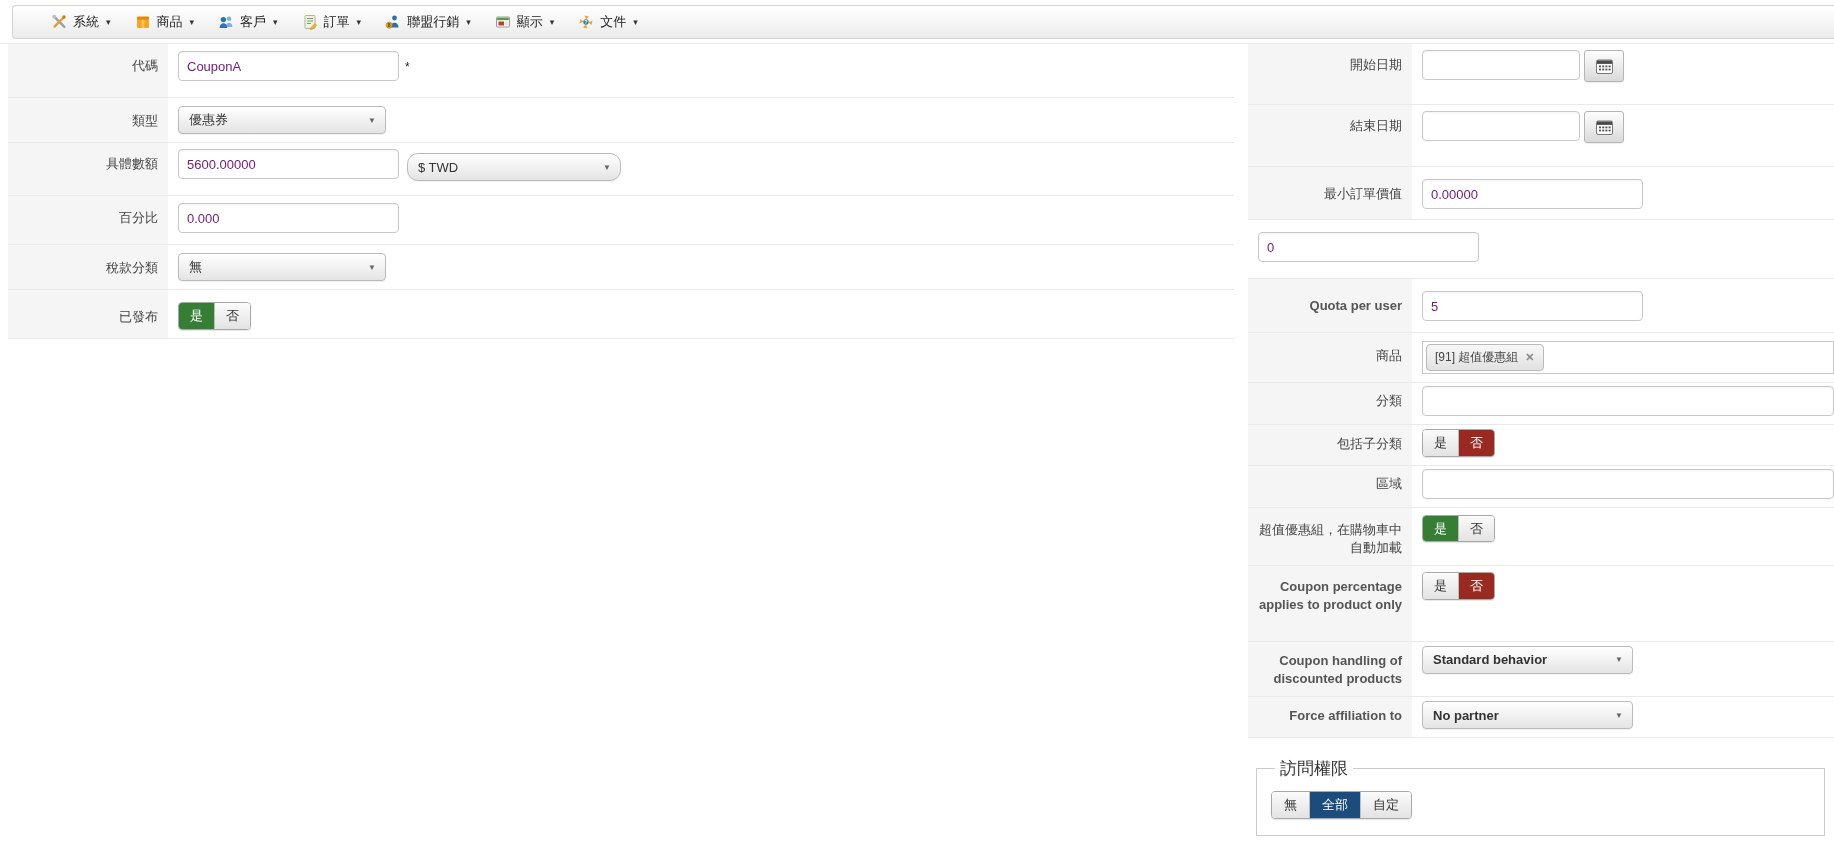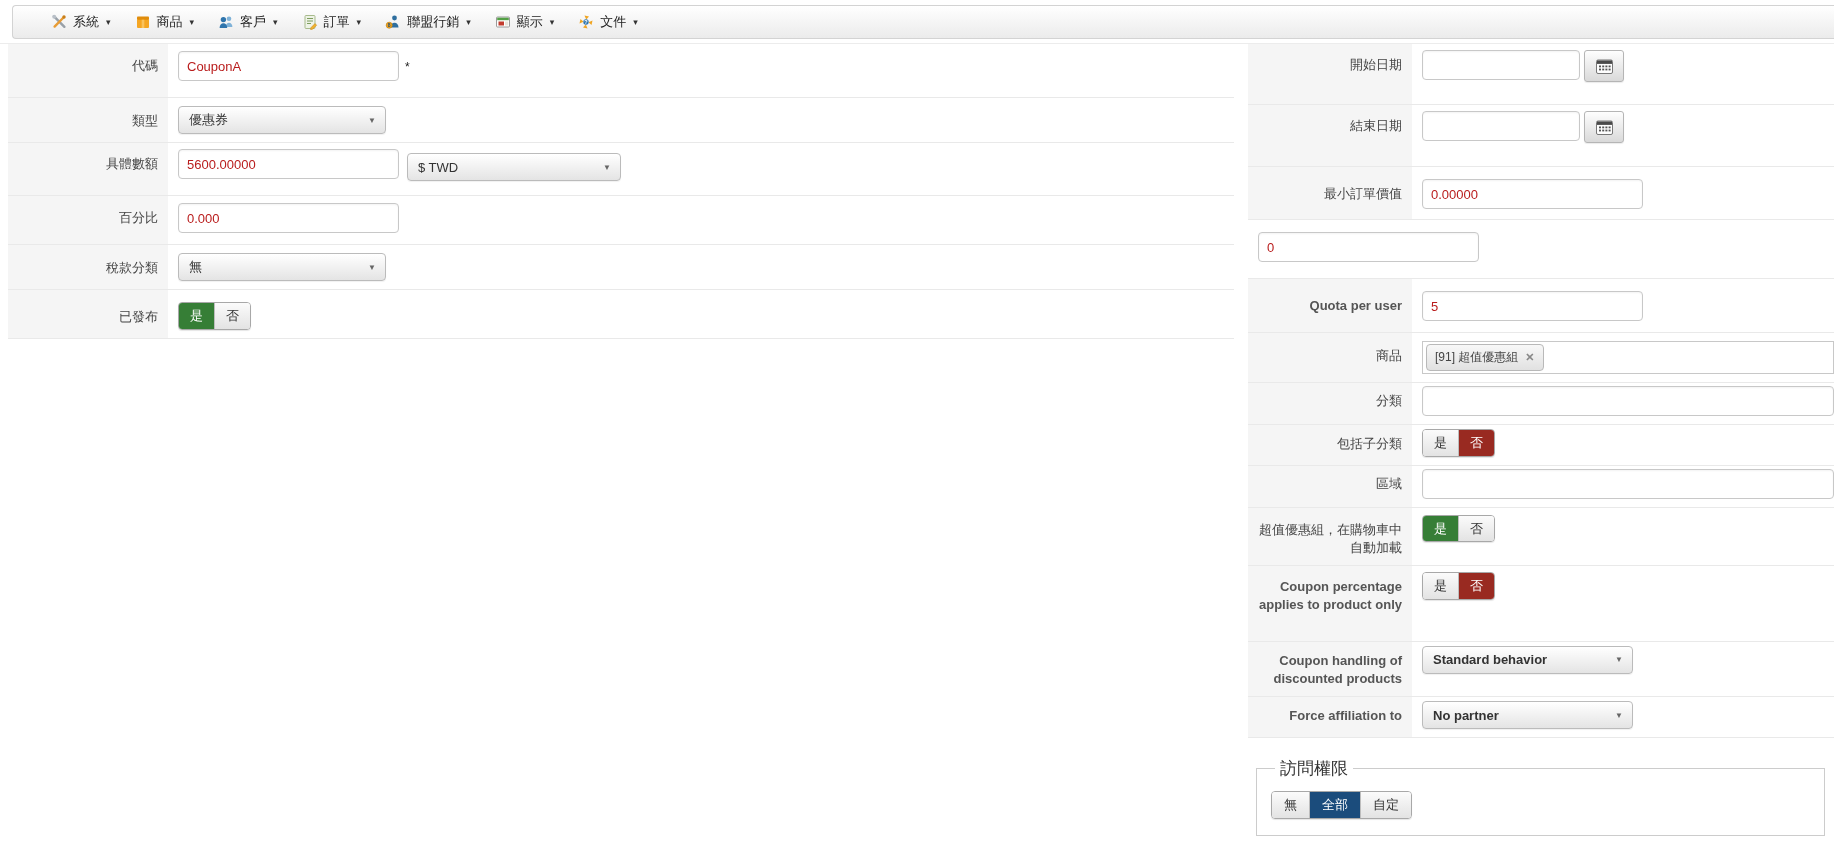--- a/index.html
+++ b/index.html
@@ -18,30 +18,30 @@
   .form-left { width:1226px; margin-left:8px; flex:none; }
   .form-right { flex:1; margin-left:14px; min-width:0; }
   .row { display:flex; align-items:flex-start; border-bottom:1px solid #e9e9e9; }
   .lbl { flex:none; width:160px; align-self:stretch; background:#f5f5f5; text-align:right;
     padding:calc(var(--pt,8px) + 6px) 10px 8px 6px; font-size:13px; color:#444; line-height:1.4; }
   .form-right .lbl { width:164px; }
   .lbl.b { font-weight:bold; color:#555; }
   .ctl { padding:var(--pt,8px) 0 8px 10px; display:flex; align-items:flex-start; min-width:0; }
   
   .txt { height:30px; width:221px; border:1px solid #c8c8c8; border-radius:4px; padding:0 8px;
-    font:13px "Liberation Sans",sans-serif; color:#b91c1c;
+    font:13px "Liberation Sans",sans-serif; color:#701a75;
     box-shadow:inset 0 1px 2px rgba(0,0,0,.05); background:#fff; }
   .txt.date { width:158px; }
   .txt.wide { width:680px; }
   .sel { height:28px; width:208px; border:1px solid #bbb; border-radius:4px;
     background:linear-gradient(#ffffff,#e4e4e4); display:flex; align-items:center;
     justify-content:space-between; padding:0 9px 0 10px; font-size:13px; color:#333;
     box-shadow:0 1px 1px rgba(0,0,0,.06); cursor:pointer; }
   .sel .arr { font-size:8px; color:#666; }
-  .sel.cur { width:214px; margin-left:8px; margin-top:4px; }
+  .sel.cur { width:214px; margin-left:8px; margin-top:4px;border-radius:11px; }
   .sel.r { width:211px;font-weight:bold; }
   .req { margin:9px 0 0 6px; font-size:12px; color:#222; }
   .calbtn { width:40px; height:32px; margin-left:4px; border:1px solid #b5b5b5; border-radius:3px;
     background:linear-gradient(#fefefe,#d9d9d9); display:flex; align-items:center;
     justify-content:center; cursor:pointer; box-shadow:0 1px 1px rgba(0,0,0,.08); }
   .toggle { display:inline-flex; border:1px solid #a8a8a8; border-radius:4px; overflow:hidden;
     box-shadow:0 1px 1px rgba(0,0,0,.1); }
   .tbtn { padding:5px 11px; font-size:13px; color:#333; background:linear-gradient(#fbfbfb,#e3e3e3);
     border-left:1px solid #bdbdbd; cursor:pointer; line-height:1.2; }
   .tbtn:first-child { border-left:none; }

